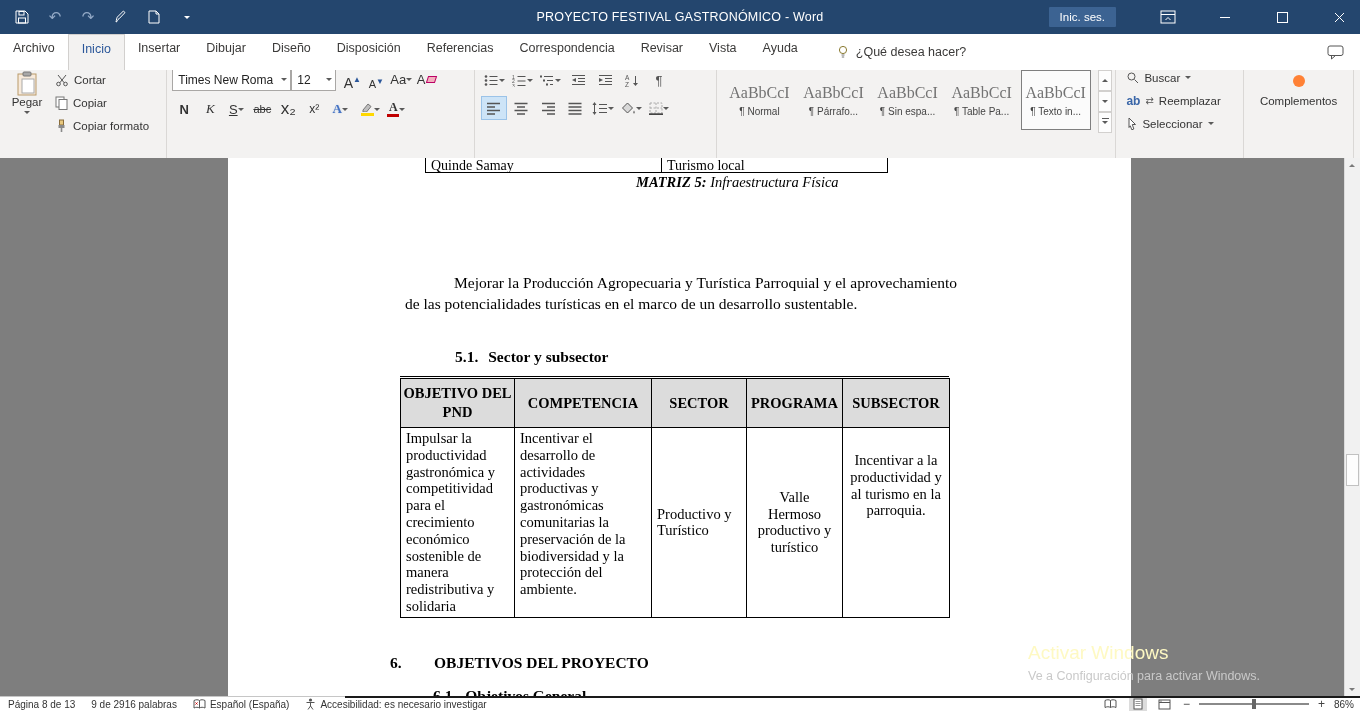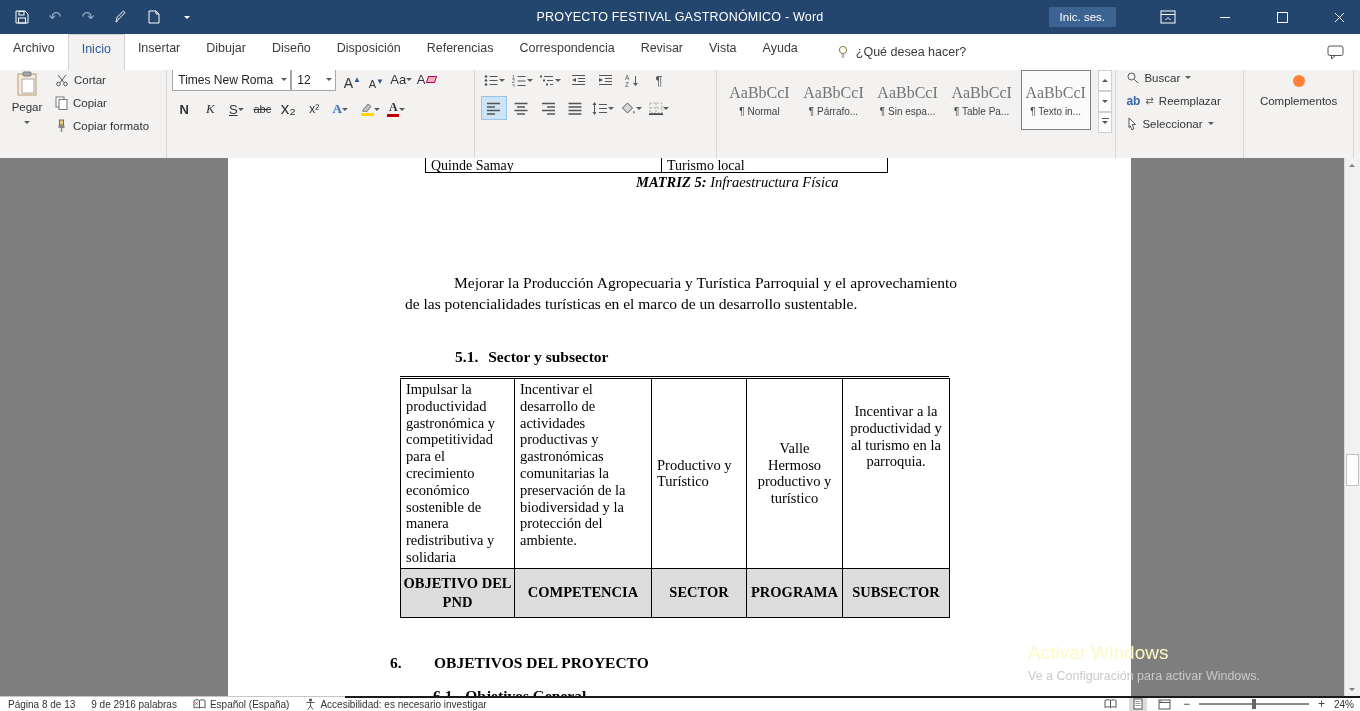--- a/index.html
+++ b/index.html
@@ -28,21 +28,21 @@
 
   
   .ribbon{position:absolute;top:62px;left:0;right:0;height:96px;background:#f3f2f1;border-bottom:1px solid #c8c6c4;display:flex;}
   .grp{position:relative;border-right:1px solid #dad8d6;height:95px;padding:4px 3px 16px;}
   .grp-label{position:absolute;bottom:1px;left:0;right:0;text-align:center;font-size:10px;color:#605e5c;}
   .launcher{position:absolute;right:2px;bottom:2px;width:12px;height:12px;display:flex;align-items:center;justify-content:center;}
   .car{width:0;height:0;border:3px solid transparent;border-top-color:#5a5a5a;margin-top:3px;}
   .sm{font-size:11.5px;color:#333;}
 
   .grp-clip{width:162px;display:flex;}
-  .paste{width:48px;display:flex;flex-direction:column;align-items:center;gap:5px;padding-top:5px;}
+  .paste{width:48px;display:flex;flex-direction:column;align-items:center;gap:0;padding-top:5px;}
   .clip-col{display:flex;flex-direction:column;gap:2px;padding-top:3px;}
   .sbtn{display:flex;align-items:center;gap:5px;height:21px;padding:0 4px;font-size:11.5px;color:#333;white-space:nowrap;}
 
   .grp-font{width:304px;}
   .frow1{display:flex;align-items:center;gap:0;margin:2px 0 0 2px;}
   .combo{height:21px;background:#fff;border:1px solid #a9a7a5;display:flex;align-items:center;font-size:12px;color:#222;padding-left:5px;}
   .combo .car{margin-left:auto;margin-right:3px;}
   .fbtn{min-width:20px;height:21px;display:flex;align-items:end;justify-content:center;color:#333;padding:0 2px;line-height:1;}
   .frow2{display:flex;align-items:center;gap:2px;margin:7px 0 0 2px;}
   .tbtn{min-width:20px;height:22px;display:flex;align-items:center;justify-content:center;color:#333;padding:0 2px;font-size:13px;}
@@ -543,32 +543,32 @@
       <table class="tbl">
         <colgroup>
             <col style="width:114px;">
             <col style="width:137px;">
             <col style="width:95px;">
             <col style="width:96px;">
             <col style="width:107px;">
           </colgroup>
         <tbody>
             <tr>
+          <th>OBJETIVO DEL PND</th>
+          <th>COMPETENCIA</th>
+          <th>SECTOR</th>
+          <th>PROGRAMA</th>
+          <th>SUBSECTOR</th>
+        </tr>
+        <tr>
           <td>Impulsar la productividad gastronómica y competitividad para el crecimiento económico sostenible de manera redistributiva y solidaria</td>
           <td>Incentivar el desarrollo de actividades productivas y gastronómicas comunitarias la preservación de la biodiversidad y la protección del ambiente.</td>
           <td class="mid">Productivo y Turístico</td>
           <td class="mid ctr">Valle Hermoso productivo y turístico</td>
           <td class="ctr pt">Incentivar a la productividad y al turismo en la parroquia.</td>
-        </tr>
-        <tr>
-          <th>OBJETIVO DEL PND</th>
-          <th>COMPETENCIA</th>
-          <th>SECTOR</th>
-          <th>PROGRAMA</th>
-          <th>SUBSECTOR</th>
         </tr>
       </tbody>
         </table>
 
       <div class="dh h6"><span class="hnum">6.</span><span>OBJETIVOS DEL PROYECTO</span></div>
 
       <div class="dh h61"><span class="hnum">6.1.</span><span>Objetivos General</span></div>
     </div>
 
     <div class="wm">
@@ -624,17 +624,17 @@
             <rect x="1" y="1" width="11" height="9" fill="none" stroke="#555"></rect>
             <path d="M1 3.5h11" stroke="#555"></path>
             <circle cx="3" cy="2.2" r=".6" fill="#555"></circle>
           </svg>
       </span>
       <span class="zchar">−</span>
       <span class="zoomtrack">
           <span class="zoomthumb"></span>
         </span>
       <span class="zchar">+</span>
-      <span class="zpct">24%</span>
+      <span class="zpct">86%</span>
     </span>
   </div>
 
 </div>
 
 </body></html>

